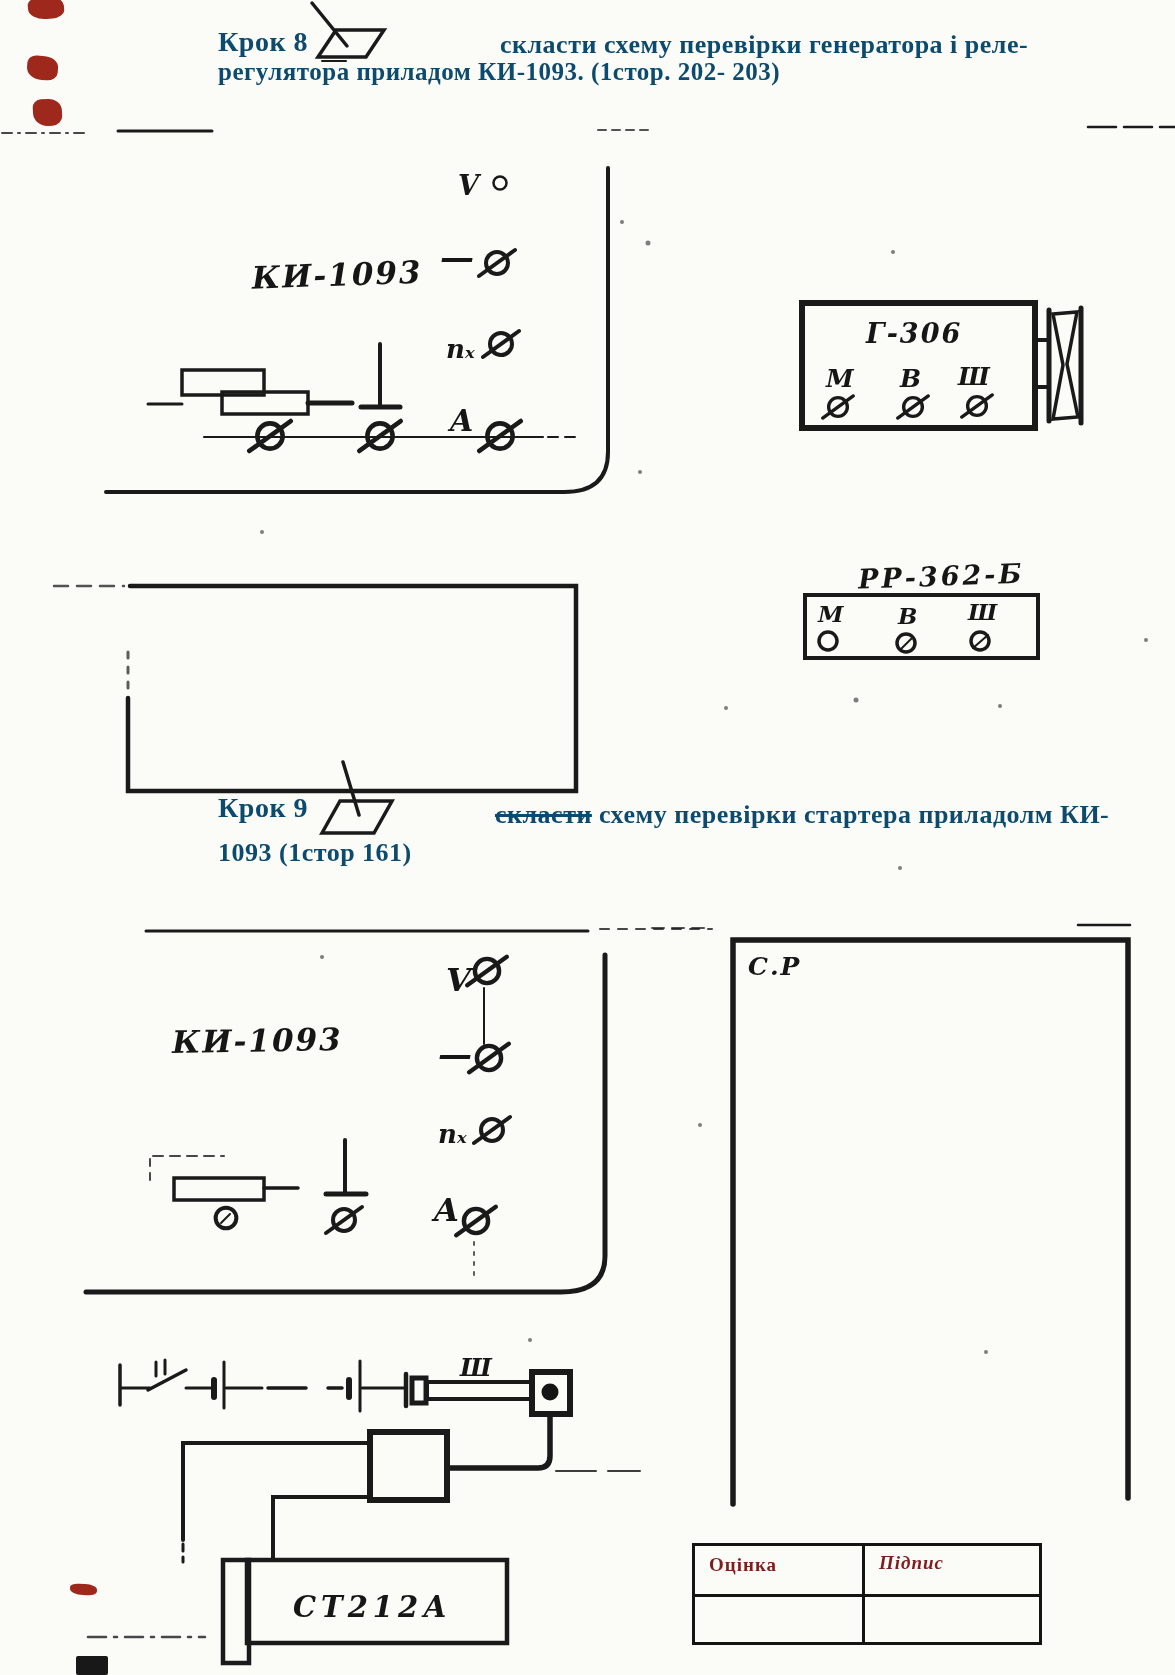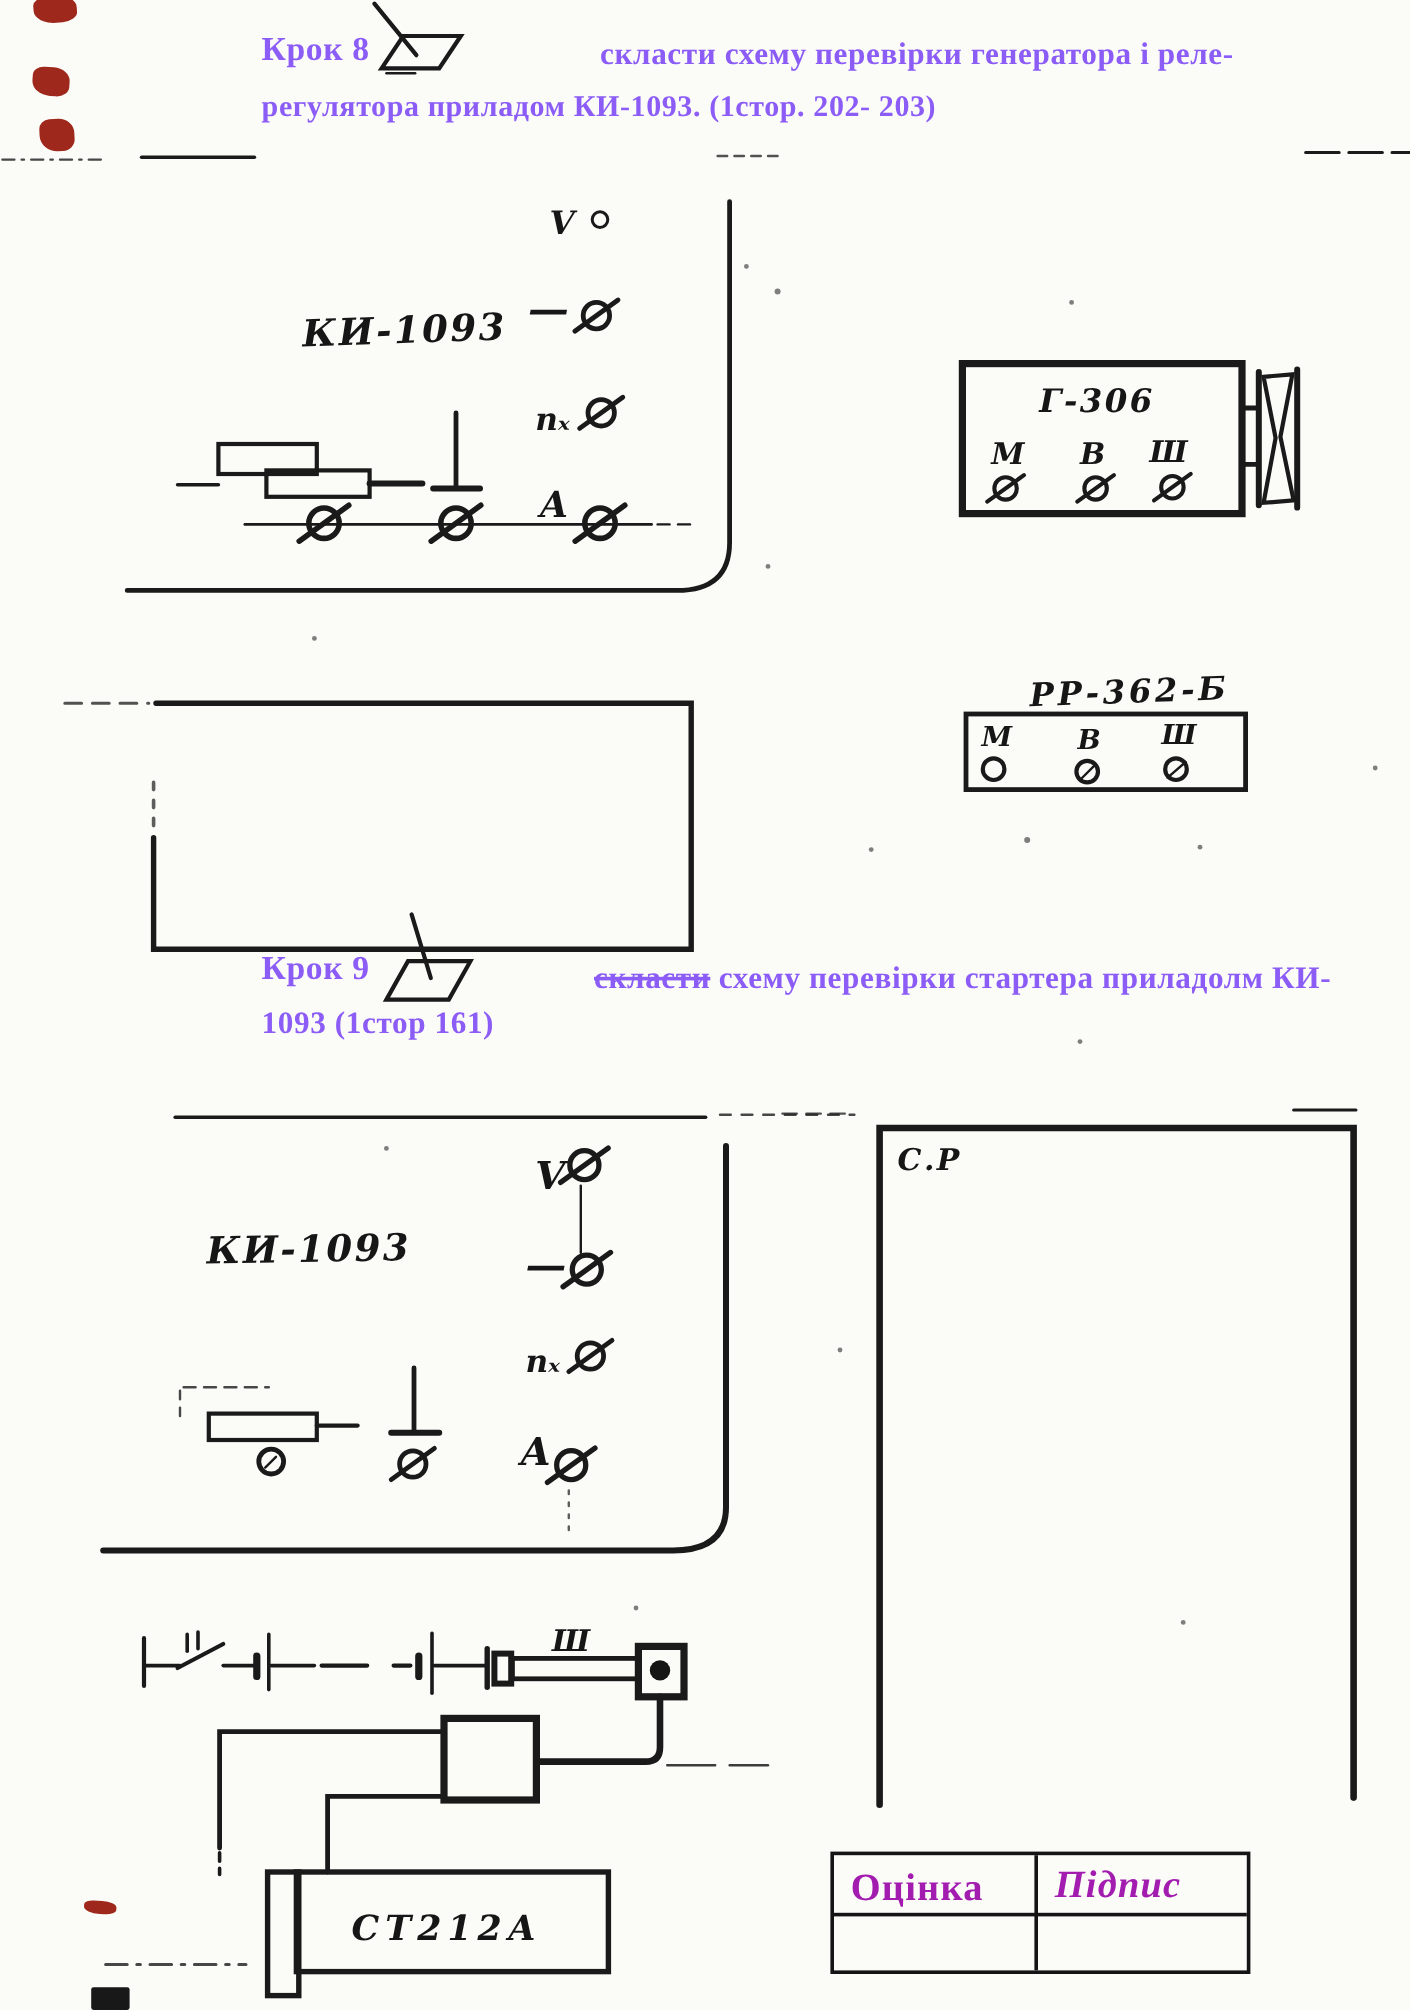--- a/index.html
+++ b/index.html
@@ -1,43 +1,43 @@
 <!DOCTYPE html>
 <html><head>
 <meta charset="utf-8">
 <style>
   html,body{margin:0;padding:0;}
   body{
     width:1175px;height:1675px;position:relative;overflow:hidden;
     background:#fbfbf8;font-family:"Liberation Serif",serif;
   }
   .abs{position:absolute;}
-  .ptext{font-weight:700;color:#8b5cf6;white-space:nowrap;letter-spacing:.5px;}
+  .ptext{font-weight:700;color:#0c4a6e;white-space:nowrap;letter-spacing:.5px;}
   .strike{text-decoration:line-through;text-decoration-thickness:2.5px;}
   .red-mark{position:absolute;background:#9e281c;border-radius:30% 45% 35% 50%;}
   .blk-mark{position:absolute;background:#181818;border-radius:2px;}
   svg{position:absolute;left:0;top:0;}
   .hw{font-family:"DejaVu Serif",serif;font-style:italic;font-weight:700;fill:#161616;stroke:none;}
   .gt{position:absolute;border:3px solid #141414;background:transparent;}
   .gt .hdiv{position:absolute;left:0;right:0;height:3px;background:#141414;}
   .gt .vdiv{position:absolute;top:0;bottom:0;width:3px;background:#141414;}
-  .gt .lbl{position:absolute;font-weight:700;font-size:32px;color:#a21caf;letter-spacing:1px;}
+  .gt .lbl{position:absolute;font-weight:700;font-size:19px;color:#7f1d1d;letter-spacing:1px;}
 </style>
 </head>
 <body>
 
 <div class="red-mark" style="left:28px;top:-3px;width:36px;height:22px;transform:rotate(-5deg);"></div>
 <div class="red-mark" style="left:27px;top:56px;width:31px;height:24px;transform:rotate(4deg);"></div>
 <div class="red-mark" style="left:33px;top:99px;width:29px;height:27px;transform:rotate(-3deg);"></div>
 <div class="red-mark" style="left:70px;top:1584px;width:27px;height:11px;transform:rotate(3deg);"></div>
 <div class="blk-mark" style="left:76px;top:1656px;width:32px;height:19px;"></div>
 
 <div class="abs ptext" style="left:218px;top:26px;font-size:28px;">Крок 8</div>
 <div class="abs ptext" style="left:500px;top:30px;font-size:26px;">скласти схему перевірки генератора і реле-</div>
-<div class="abs ptext" style="left:218px;top:76px;font-size:25px;">регулятора приладом КИ-1093. (1стор. 202- 203)</div>
+<div class="abs ptext" style="left:218px;top:58px;font-size:25px;">регулятора приладом КИ-1093. (1стор. 202- 203)</div>
 
 <div class="abs ptext" style="left:218px;top:792px;font-size:28px;">Крок 9</div>
 <div class="abs ptext" style="left:495px;top:788px;font-size:26px;margin-top:12px;">
   <span class="strike">скласти</span><span> схему перевірки стартера приладолм КИ-</span>
 </div>
 <div class="abs ptext" style="left:218px;top:838px;font-size:26px;">1093 (1стор 161)</div>
 
 <svg width="1175" height="1675" viewBox="0 0 1175 1675">
   <defs>
     <g id="term-slash">

